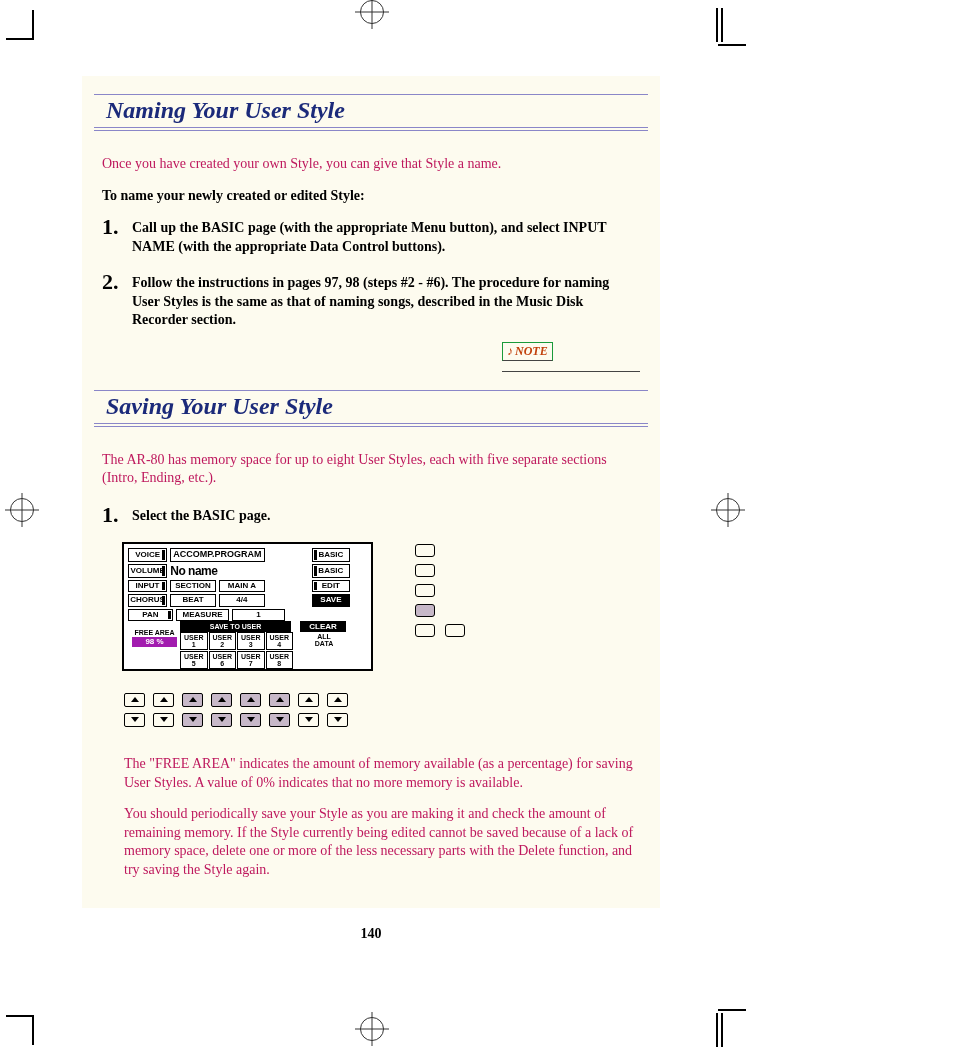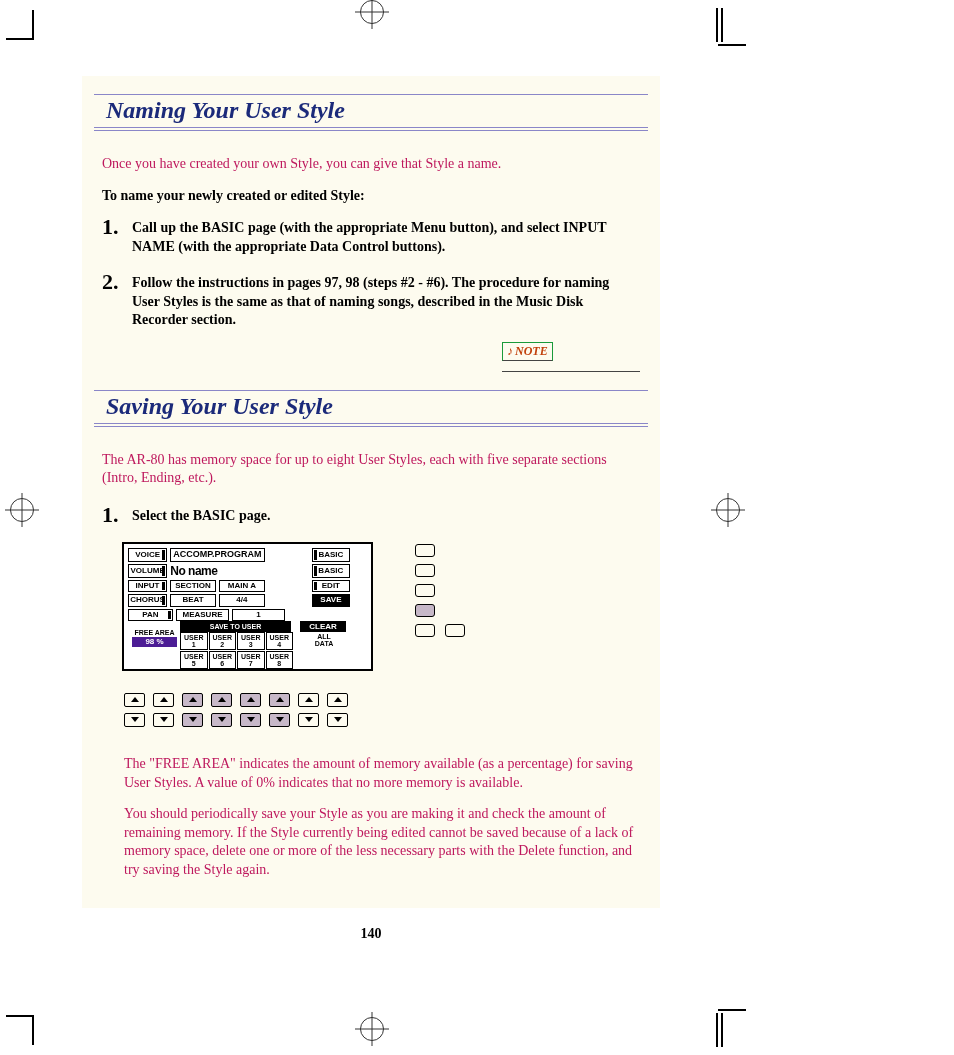--- a/index.html
+++ b/index.html
@@ -190,21 +190,21 @@
   .free-area-cell {
     position: absolute;
     left: 4px;
     width: 45px;
     font-size: 7px;
     font-weight: bold;
     text-align: center;
     line-height: 1.05;
   }
   .free-area-val {
-    background: #4c1d95; color: #fff;
+    background: #a21caf; color: #fff;
     width: 45px;
     font-size: 8px;
     padding: 1px 0;
   }
 
   .lcd-bottom { position: relative; height: 40px;}
   
   .all-data-cell {
     position:absolute;
     right:4px;

